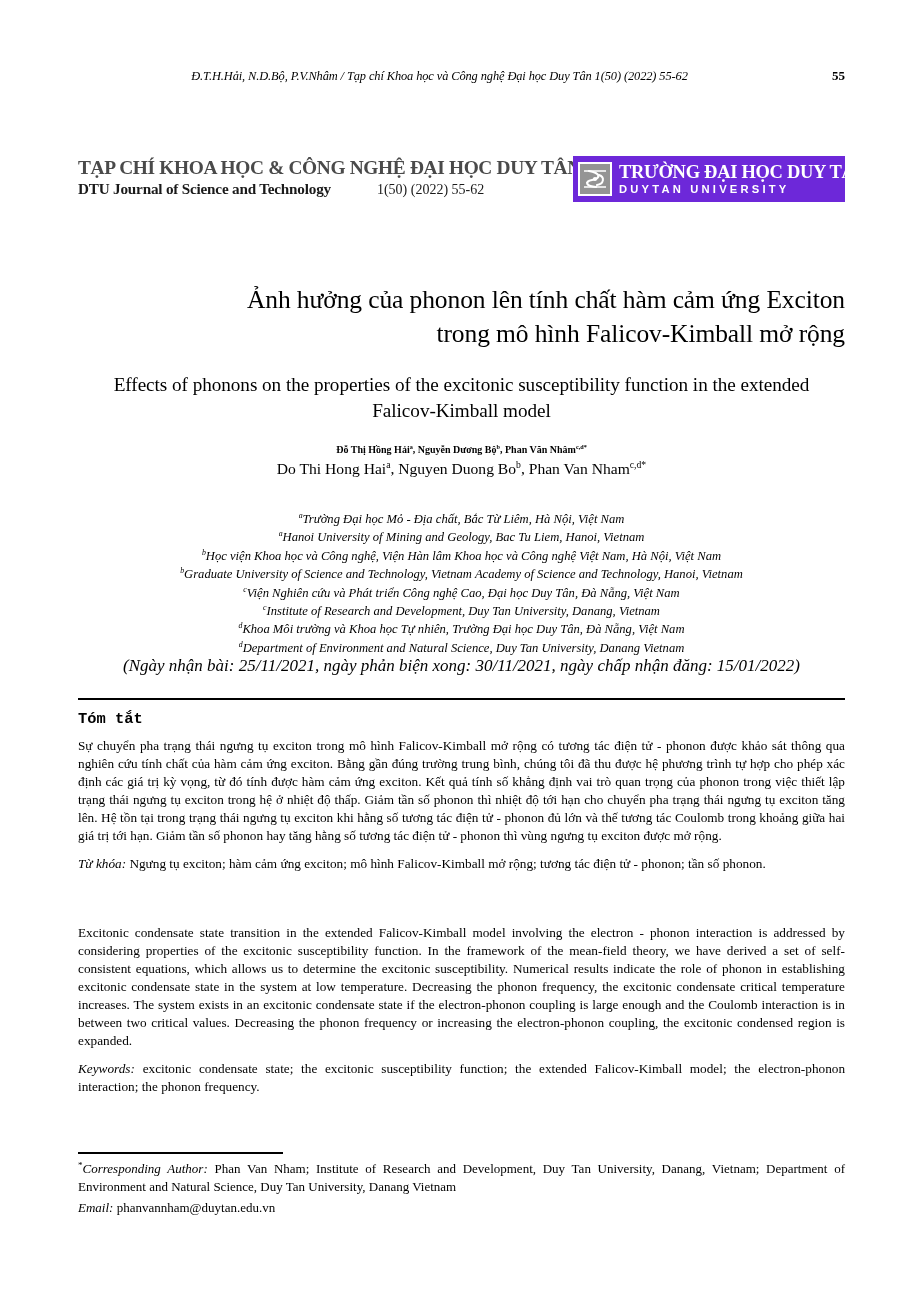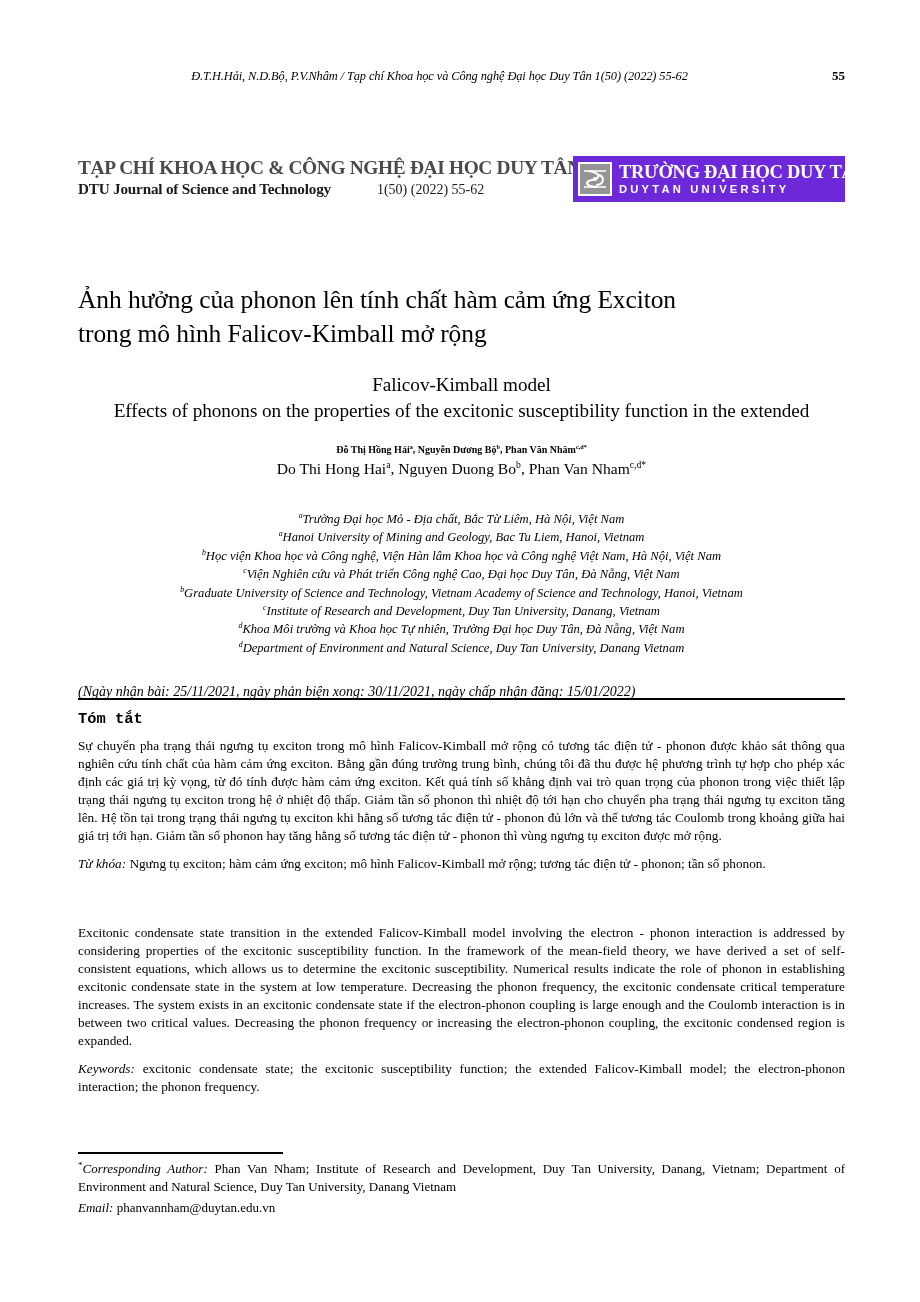--- a/index.html
+++ b/index.html
@@ -139,21 +139,21 @@
     margin-top: 0;
     white-space: nowrap;
   }
 
   
   .title-vi {
     position: absolute;
     left: 78px;
     top: 283px;
     width: 767px;
-    text-align: left;
+    text-align: right;
     font-size: 25.5px;
     line-height: 1.32;
     letter-spacing: -0.1px;
   }
   .title-en {
     position: absolute;
     left: 78px;
     top: 372px;
     width: 767px;
     text-align: center;
@@ -191,25 +191,25 @@
     font-style: italic;
     font-size: 12.6px;
     line-height: 1.46;
   }
   .affiliations div { white-space: nowrap; font-family: Liberation Serif, serif; }
 
   
   .dates {
     position: absolute;
     left: 78px;
-    top: 684px;
-    width: 767px;
-    text-align: left;
+    top: 656px;
+    width: 767px;
+    text-align: center;
     font-style: italic;
-    font-size: 14px;
+    font-size: 17px;
   }
 
   
   .rule-main {
     position: absolute;
     left: 78px;
     top: 698px;
     width: 767px;
     height: 2.2px;
     background: #000000;
@@ -303,39 +303,39 @@
       </div>
     </div>
   </div>
 
   <div class="title-vi">
     <div>Ảnh hưởng của phonon lên tính chất hàm cảm ứng Exciton</div>
     <div>trong mô hình Falicov-Kimball mở rộng</div>
   </div>
 
   <div class="title-en">
+    <div>Effects of phonons on the properties of the excitonic susceptibility function in the extended</div>
     <div>Falicov-Kimball model</div>
-    <div>Effects of phonons on the properties of the excitonic susceptibility function in the extended</div>
   </div>
 
   <div class="authors">
     <div class="authors-vi">
       <span>Đỗ Thị Hồng Hải</span><sup>a</sup><span>, </span><span>Nguyễn Dương Bộ</span><sup>b</sup><span>, </span><span>Phan Văn Nhâm</span><sup>c,d*</sup>
     </div>
     <div class="authors-en">
       <span>Do Thi Hong Hai</span><sup>a</sup><span>, </span><span>Nguyen Duong Bo</span><sup>b</sup><span>, </span><span>Phan Van Nham</span><sup>c,d*</sup>
     </div>
   </div>
 
   <div class="affiliations">
     <div><sup>a</sup><span>Trường Đại học Mỏ - Địa chất, Bắc Từ Liêm, Hà Nội, Việt Nam</span></div>
     <div><sup>a</sup><span>Hanoi University of Mining and Geology, Bac Tu Liem, Hanoi, Vietnam</span></div>
     <div><sup>b</sup><span>Học viện Khoa học và Công nghệ, Viện Hàn lâm Khoa học và Công nghệ Việt Nam, Hà Nội, Việt Nam</span></div>
+    <div><sup>b</sup><span>Graduate University of Science and Technology, Vietnam Academy of Science and Technology, Hanoi, Vietnam</span></div>
     <div><sup>c</sup><span>Viện Nghiên cứu và Phát triển Công nghệ Cao, Đại học Duy Tân, Đà Nẵng, Việt Nam</span></div>
-    <div><sup>b</sup><span>Graduate University of Science and Technology, Vietnam Academy of Science and Technology, Hanoi, Vietnam</span></div>
     <div><sup>c</sup><span>Institute of Research and Development, Duy Tan University, Danang, Vietnam</span></div>
     <div><sup>d</sup><span>Khoa Môi trường và Khoa học Tự nhiên, Trường Đại học Duy Tân, Đà Nẵng, Việt Nam</span></div>
     <div><sup>d</sup><span>Department of Environment and Natural Science, Duy Tan University, Danang Vietnam</span></div>
   </div>
 
   <div class="dates">(Ngày nhận bài: 25/11/2021, ngày phản biện xong: 30/11/2021, ngày chấp nhận đăng: 15/01/2022)</div>
 
   <div class="rule-main"></div>
 
   <div class="abstract-vi">

